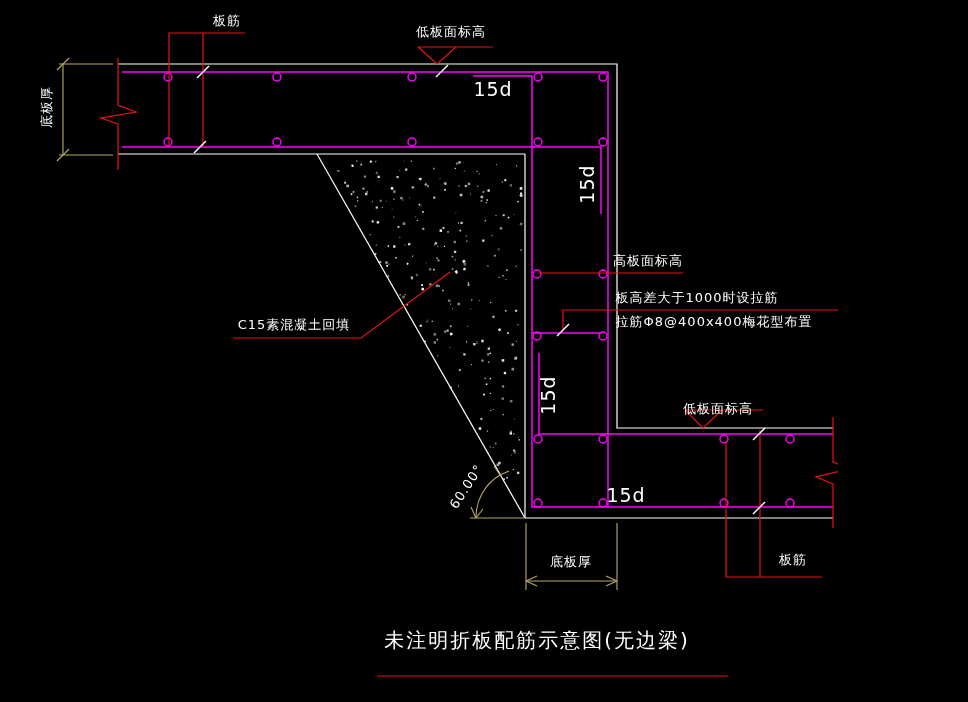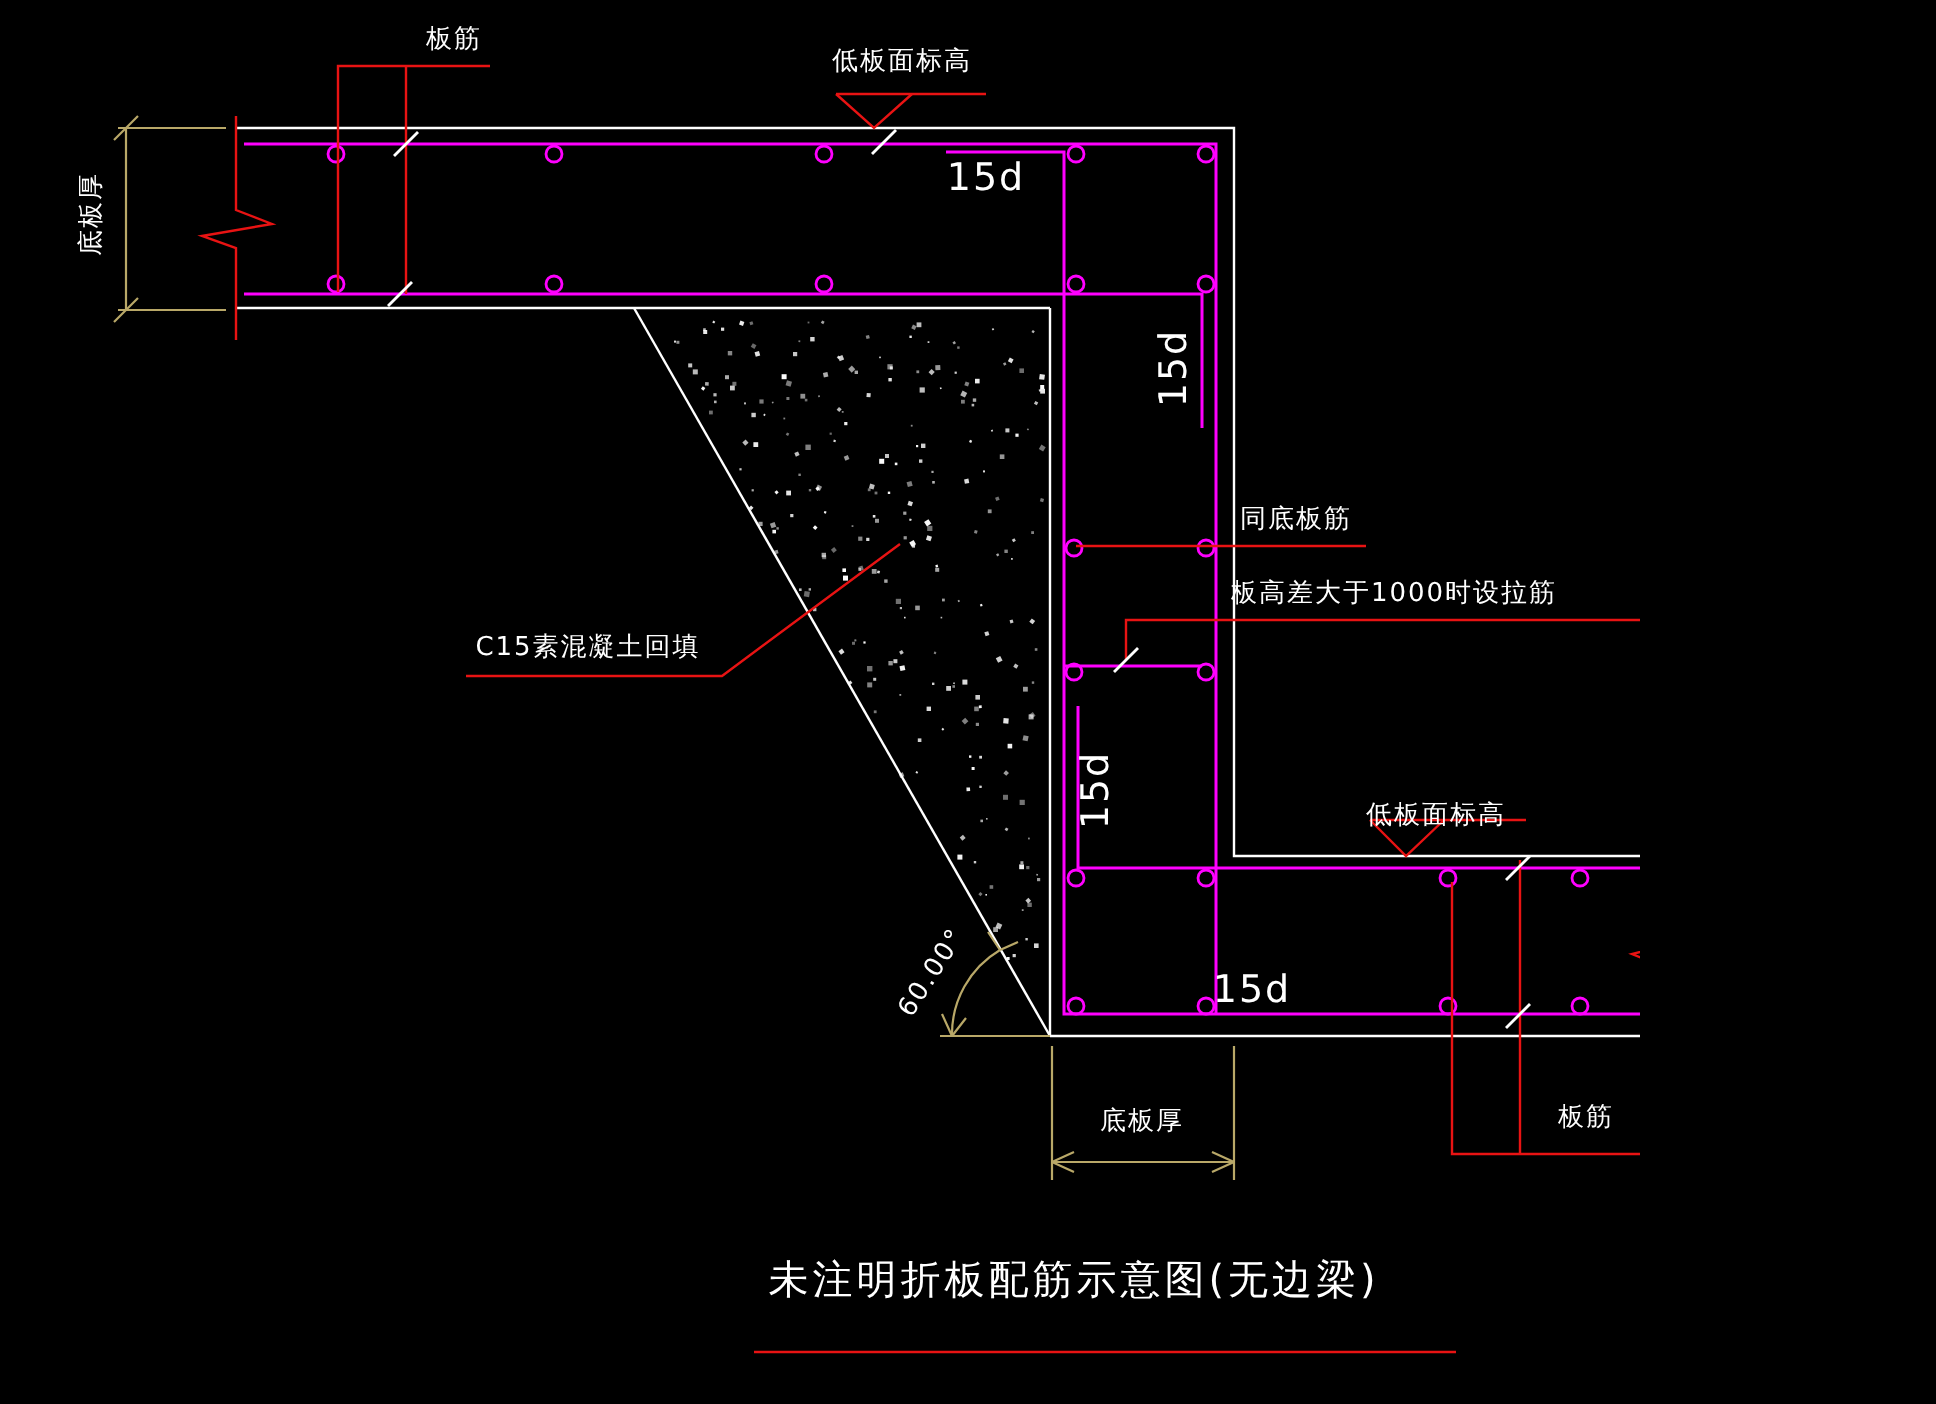--- a/index.html
+++ b/index.html
@@ -1,18 +1,18 @@
 <!DOCTYPE html>
 <html><head>
 <meta charset="utf-8">
 <style>
   html,body{margin:0;padding:0;background:#000;}
   .stage{
     position:relative;width:820px;height:702px;background:var(--bg,#000000);
-    overflow:hidden;font-family:"DejaVu Sans",sans-serif;
+    overflow:hidden;font-family:"DejaVu Sans",sans-serif;padding-left:18px;
   }
   .stage svg{position:absolute;left:0;top:0;}
   
   .w{stroke:var(--outline,#ffffff);stroke-width:1.2;fill:none;}
   .m{stroke:var(--rebar,#ff00ff);stroke-width:1.5;fill:none;}
   .mc{stroke:var(--rebar,#ff00ff);stroke-width:1.4;fill:none;}
   .r{stroke:var(--annot,#e81313);stroke-width:1.2;fill:none;}
   .d{stroke:var(--dim,#b9a868);stroke-width:1.1;fill:none;}
   .tick{stroke:var(--outline,#ffffff);stroke-width:1.4;fill:none;}
   .lbl{
@@ -370,22 +370,23 @@
       <path class="d" d="M470,518 H525"></path>
       <path class="d" d="M476,518 A49,49 0 0 1 500,475"></path>
       <path class="d" d="M476,518 L471,507 M476,518 L483,509 M500,475 L494,466 M500,475 L509,471"></path>
     </g>
   </svg>
 
   <div class="lbl" style="left:227px;top:21px;">板筋</div>
   <div class="lbl" style="left:451px;top:32px;">低板面标高</div>
   <div class="lbl num" style="left:493px;top:90px;">15d</div>
   <div class="lbl num rot" style="left:588px;top:184px;">15d</div>
-  <div class="lbl" style="left:648px;top:261px;">同底板筋</div>
+  <div class="lbl" style="left:648px;top:261px;">高板面标高</div>
   <div class="lbl" style="left:697px;top:298px;text-align:center;">板高差大于1000时设拉筋</div>
+  <div class="lbl" style="left:714px;top:322px;">拉筋Φ8@400x400梅花型布置</div>
   <div class="lbl" style="left:294px;top:325px;">C15素混凝土回填</div>
   <div class="lbl num rot" style="left:549px;top:395px;">15d</div>
   <div class="lbl num" style="left:626px;top:496px;">15d</div>
   <div class="lbl" style="left:718px;top:409px;">低板面标高</div>
   <div class="lbl rot" style="left:47px;top:107px;">底板厚</div>
   <div class="lbl" style="left:571px;top:562px;">底板厚</div>
   <div class="lbl rot" style="left:866px;top:472px;">底板厚</div>
   <div class="lbl" style="left:793px;top:560px;">板筋</div>
   <div class="lbl rot57" style="left:467px;top:487px;">60.00°</div>
   <div class="lbl title" style="left:537px;top:640px;">未注明折板配筋示意图(无边梁)</div>

